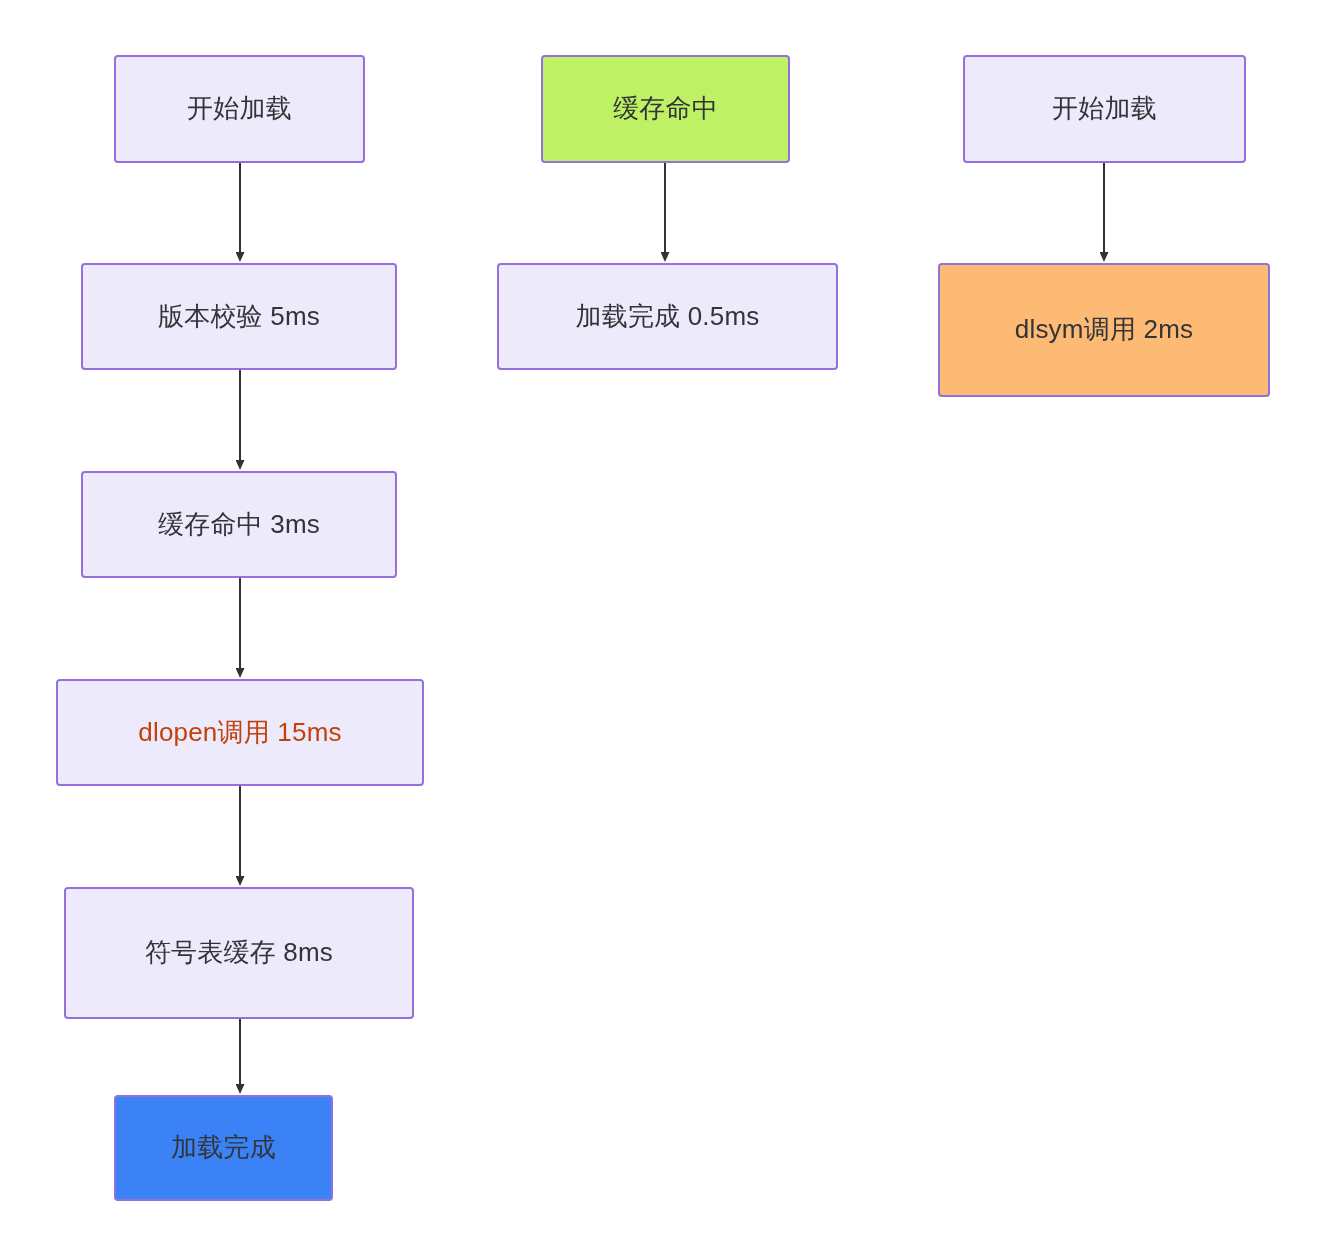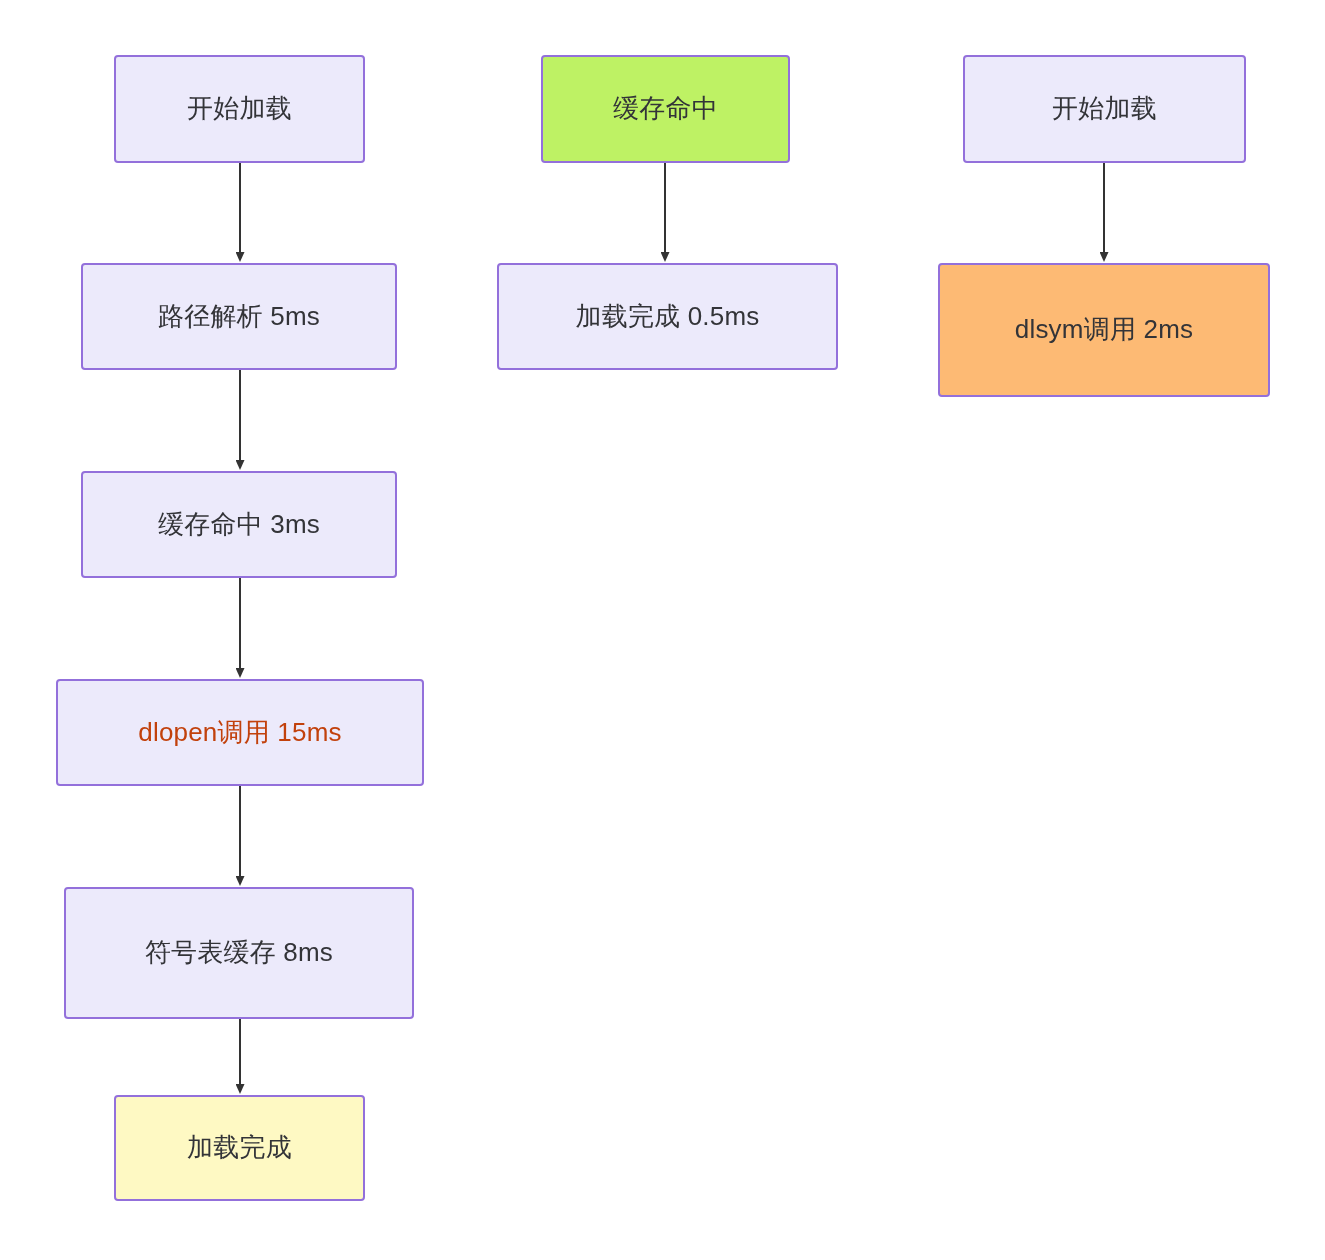--- a/index.html
+++ b/index.html
@@ -65,32 +65,32 @@
         <line x1="240" y1="995" x2="240" y2="1085" stroke="#333333" stroke-width="2" marker-end="url(#arrowhead)"></line>
         <line x1="665" y1="163" x2="665" y2="253" stroke="#333333" stroke-width="2" marker-end="url(#arrowhead)"></line>
         <line x1="1104" y1="163" x2="1104" y2="253" stroke="#333333" stroke-width="2" marker-end="url(#arrowhead)"></line>
       </g>
   </svg>
   <div id="nodes-group">
       <div class="node" style="left: 114px; top: 55px; width: 251px; height: 108px; background: rgb(236, 234, 251); border-color: rgb(147, 112, 219);">
         <span class="node-label" style="color: rgb(51, 52, 56);">开始加载</span>
       </div>
       <div class="node" style="left: 81px; top: 263px; width: 316px; height: 107px; background: rgb(236, 234, 251); border-color: rgb(147, 112, 219);">
-        <span class="node-label" style="color: rgb(51, 52, 56);">路径解析 5ms</span>
+        <span class="node-label" style="color: rgb(51, 52, 56);">版本校验 5ms</span>
       </div>
       <div class="node" style="left: 81px; top: 471px; width: 316px; height: 107px; background: rgb(236, 234, 251); border-color: rgb(147, 112, 219);">
         <span class="node-label" style="color: rgb(51, 52, 56);">缓存命中 3ms</span>
       </div>
       <div class="node" style="left: 56px; top: 679px; width: 368px; height: 107px; background: rgb(236, 234, 251); border-color: rgb(147, 112, 219);">
         <span class="node-label" style="color: #c2410c;">dlopen调用 15ms</span>
       </div>
       <div class="node" style="left: 64px; top: 887px; width: 350px; height: 132px; background: rgb(236, 234, 251); border-color: rgb(147, 112, 219);">
         <span class="node-label" style="color: rgb(51, 52, 56);">符号表缓存 8ms</span>
       </div>
-      <div class="node" style="left: 114px; top: 1095px; width: 251px; height: 106px; background: #fef9c3; border-color: rgb(147, 112, 219);">
+      <div class="node" style="left: 114px; top: 1095px; width: 219px; height: 106px; background: #3b82f6; border-color: rgb(147, 112, 219);">
         <span class="node-label" style="color: rgb(51, 52, 56);">加载完成</span>
       </div>
       <div class="node" style="left: 541px; top: 55px; width: 249px; height: 108px; background: #bef264; border-color: rgb(147, 112, 219);">
         <span class="node-label" style="color: rgb(51, 52, 56);">缓存命中</span>
       </div>
       <div class="node" style="left: 497px; top: 263px; width: 341px; height: 107px; background: rgb(236, 234, 251); border-color: rgb(147, 112, 219);">
         <span class="node-label" style="color: rgb(51, 52, 56);">加载完成 0.5ms</span>
       </div>
       <div class="node" style="left: 963px; top: 55px; width: 283px; height: 108px; background: rgb(236, 234, 251); border-color: rgb(147, 112, 219);">
         <span class="node-label" style="color: rgb(51, 52, 56);">开始加载</span>

